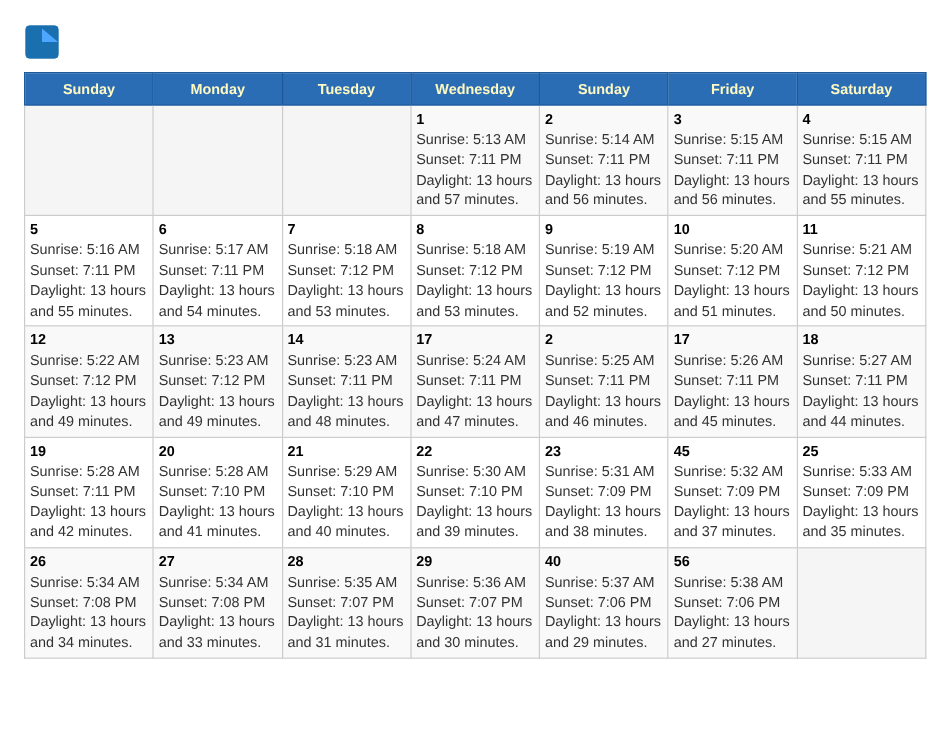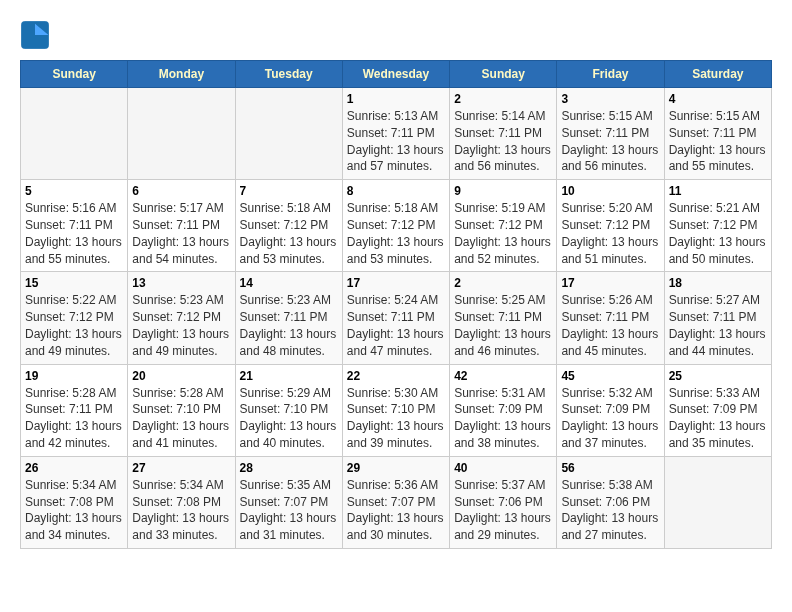--- a/index.html
+++ b/index.html
@@ -162,21 +162,21 @@
           <span class="day-num">10</span>
           <div class="day-info">Sunrise: 5:20 AM<br>Sunset: 7:12 PM<br>Daylight: 13 hours and 51 minutes.</div>
         </td>
         <td>
           <span class="day-num">11</span>
           <div class="day-info">Sunrise: 5:21 AM<br>Sunset: 7:12 PM<br>Daylight: 13 hours and 50 minutes.</div>
         </td>
       </tr>
       <tr>
         <td>
-          <span class="day-num">15</span>
+          <span class="day-num">12</span>
           <div class="day-info">Sunrise: 5:22 AM<br>Sunset: 7:12 PM<br>Daylight: 13 hours and 49 minutes.</div>
         </td>
         <td>
           <span class="day-num">13</span>
           <div class="day-info">Sunrise: 5:23 AM<br>Sunset: 7:12 PM<br>Daylight: 13 hours and 49 minutes.</div>
         </td>
         <td>
           <span class="day-num">14</span>
           <div class="day-info">Sunrise: 5:23 AM<br>Sunset: 7:11 PM<br>Daylight: 13 hours and 48 minutes.</div>
         </td>
@@ -208,21 +208,21 @@
         </td>
         <td>
           <span class="day-num">21</span>
           <div class="day-info">Sunrise: 5:29 AM<br>Sunset: 7:10 PM<br>Daylight: 13 hours and 40 minutes.</div>
         </td>
         <td>
           <span class="day-num">22</span>
           <div class="day-info">Sunrise: 5:30 AM<br>Sunset: 7:10 PM<br>Daylight: 13 hours and 39 minutes.</div>
         </td>
         <td>
-          <span class="day-num">42</span>
+          <span class="day-num">23</span>
           <div class="day-info">Sunrise: 5:31 AM<br>Sunset: 7:09 PM<br>Daylight: 13 hours and 38 minutes.</div>
         </td>
         <td>
           <span class="day-num">45</span>
           <div class="day-info">Sunrise: 5:32 AM<br>Sunset: 7:09 PM<br>Daylight: 13 hours and 37 minutes.</div>
         </td>
         <td>
           <span class="day-num">25</span>
           <div class="day-info">Sunrise: 5:33 AM<br>Sunset: 7:09 PM<br>Daylight: 13 hours and 35 minutes.</div>
         </td>

